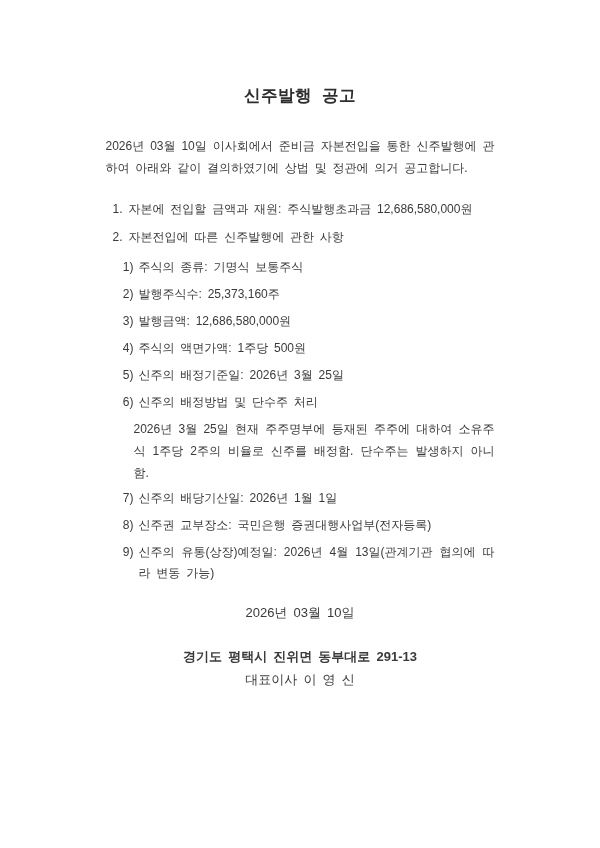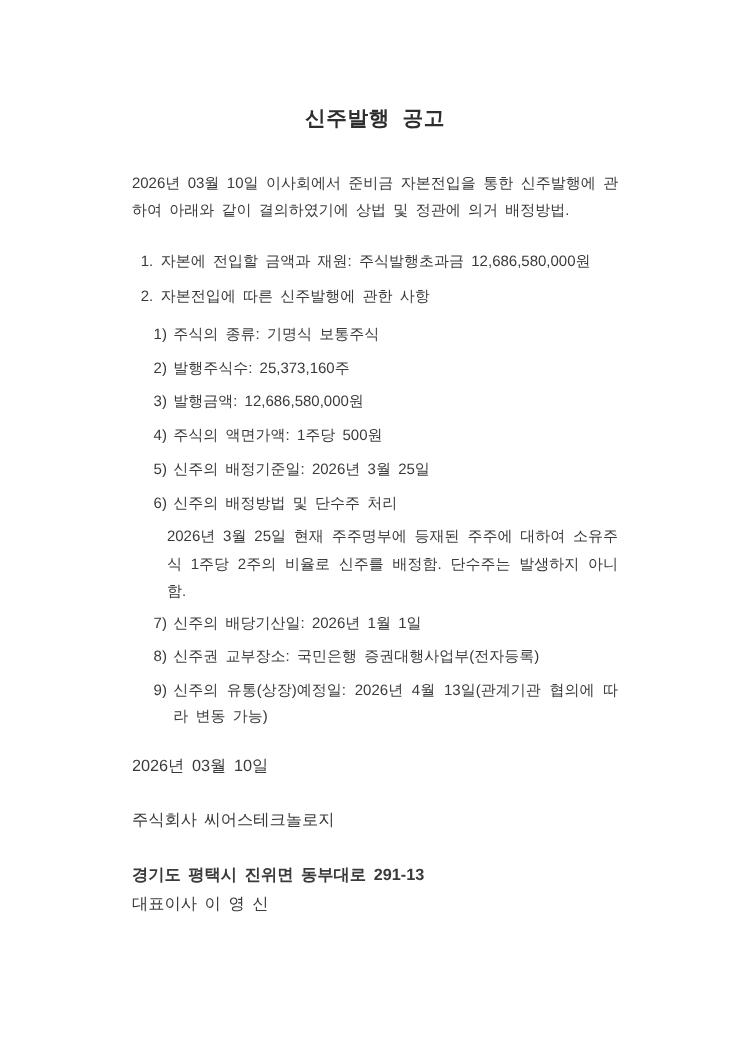--- a/index.html
+++ b/index.html
@@ -64,36 +64,37 @@
     flex: 1;
     margin-left: 5px;
     text-align: justify;
   }
   .note {
     margin: 5px 0 0 28px;
     line-height: 22px;
     text-align: justify;
   }
   .footer-line {
+    text-align: center;
     font-size: 13px;
     line-height: 16px;
   }
   .footer-date    { margin-top: 21px; }
   .footer-company { margin-top: 27px; }
   .footer-address { margin-top: 28px; font-weight: bold; }
   .footer-ceo     { margin-top: 7px; }
 </style>
 </head>
 <body>
 
 <div class="page">
 
   <h1 class="doc-title">신주발행  공고</h1>
 
-  <p class="intro">2026년 03월 10일 이사회에서 준비금 자본전입을 통한 신주발행에 관하여 아래와 같이 결의하였기에 상법 및 정관에 의거 배정방법.</p>
+  <p class="intro">2026년 03월 10일 이사회에서 준비금 자본전입을 통한 신주발행에 관하여 아래와 같이 결의하였기에 상법 및 정관에 의거 공고합니다.</p>
 
   <div class="item item-1">
     <span class="num">1.</span>
     <span class="text">자본에 전입할 금액과 재원: 주식발행초과금 12,686,580,000원</span>
   </div>
 
   <div class="item item-2">
     <span class="num">2.</span>
     <span class="text">자본전입에 따른 신주발행에 관한 사항</span>
   </div>
@@ -140,17 +141,16 @@
     <span class="text">신주권 교부장소: 국민은행 증권대행사업부(전자등록)</span>
   </div>
 
   <div class="subitem">
     <span class="num">9)</span>
     <span class="text">신주의 유통(상장)예정일: 2026년 4월 13일(관계기관 협의에 따라 변동 가능)</span>
   </div>
 
 
   <div class="footer-line footer-date">2026년  03월  10일</div>
-  <div class="footer-line footer-company">주식회사  씨어스테크놀로지</div>
   <div class="footer-line footer-address">경기도 평택시 진위면 동부대로 291-13</div>
   <div class="footer-line footer-ceo">대표이사  이  영  신</div>
 
 </div>
 
 </body></html>

